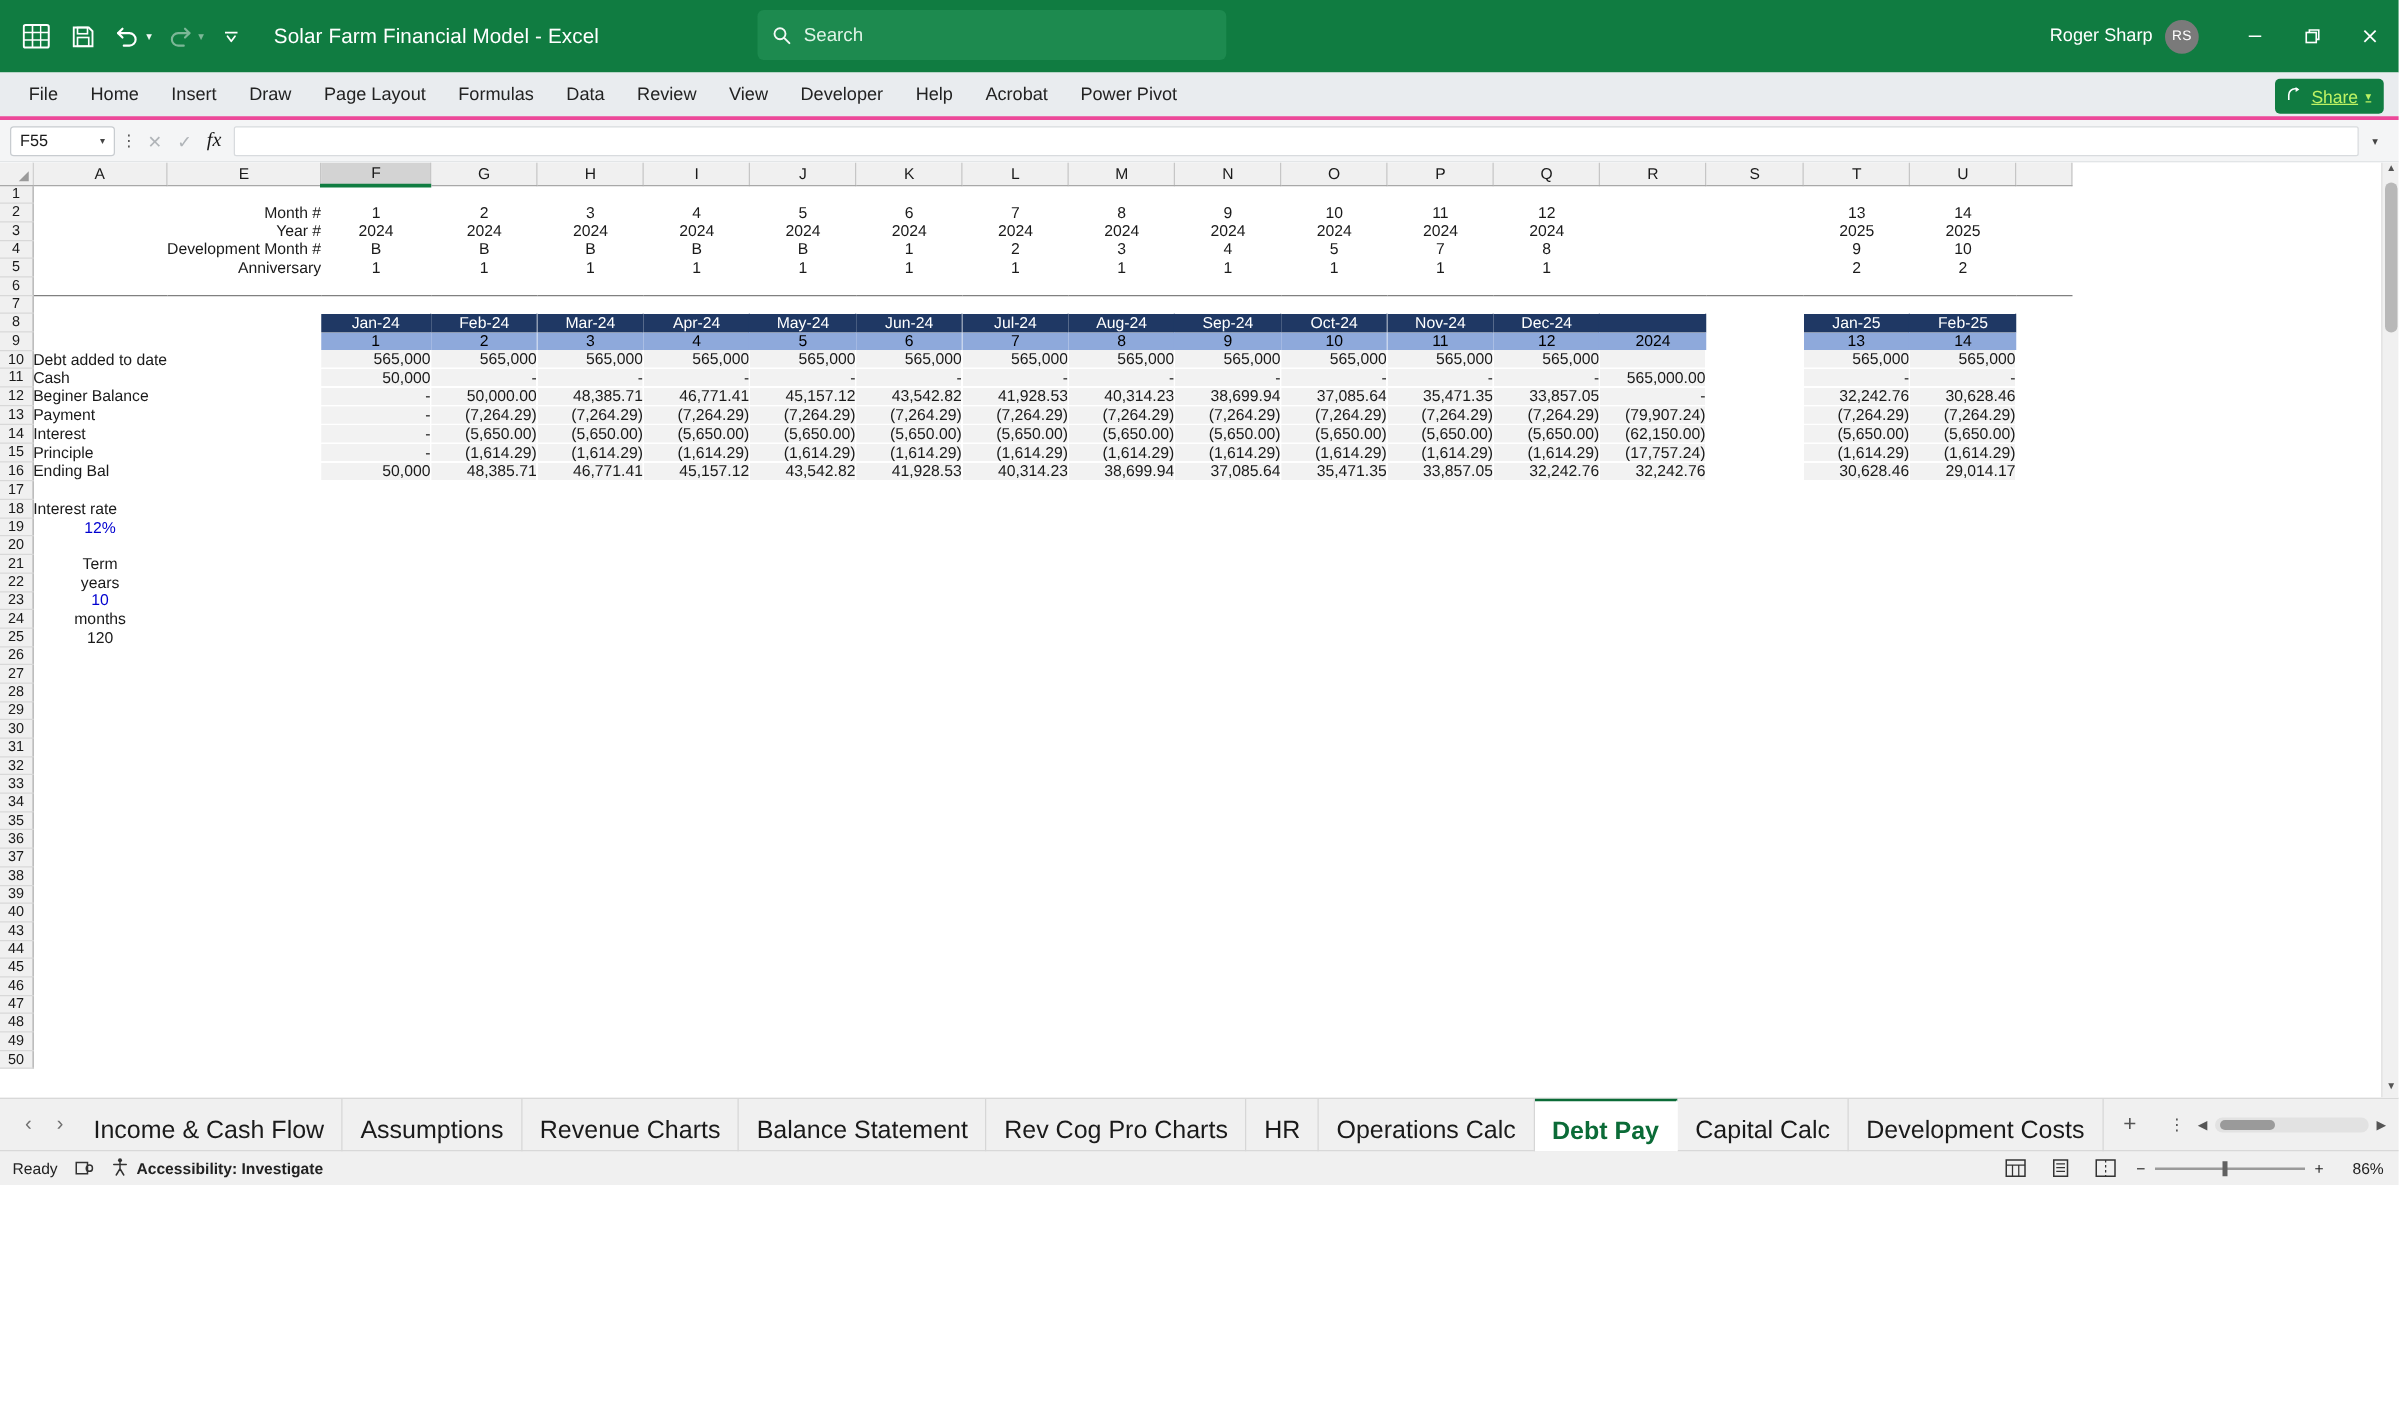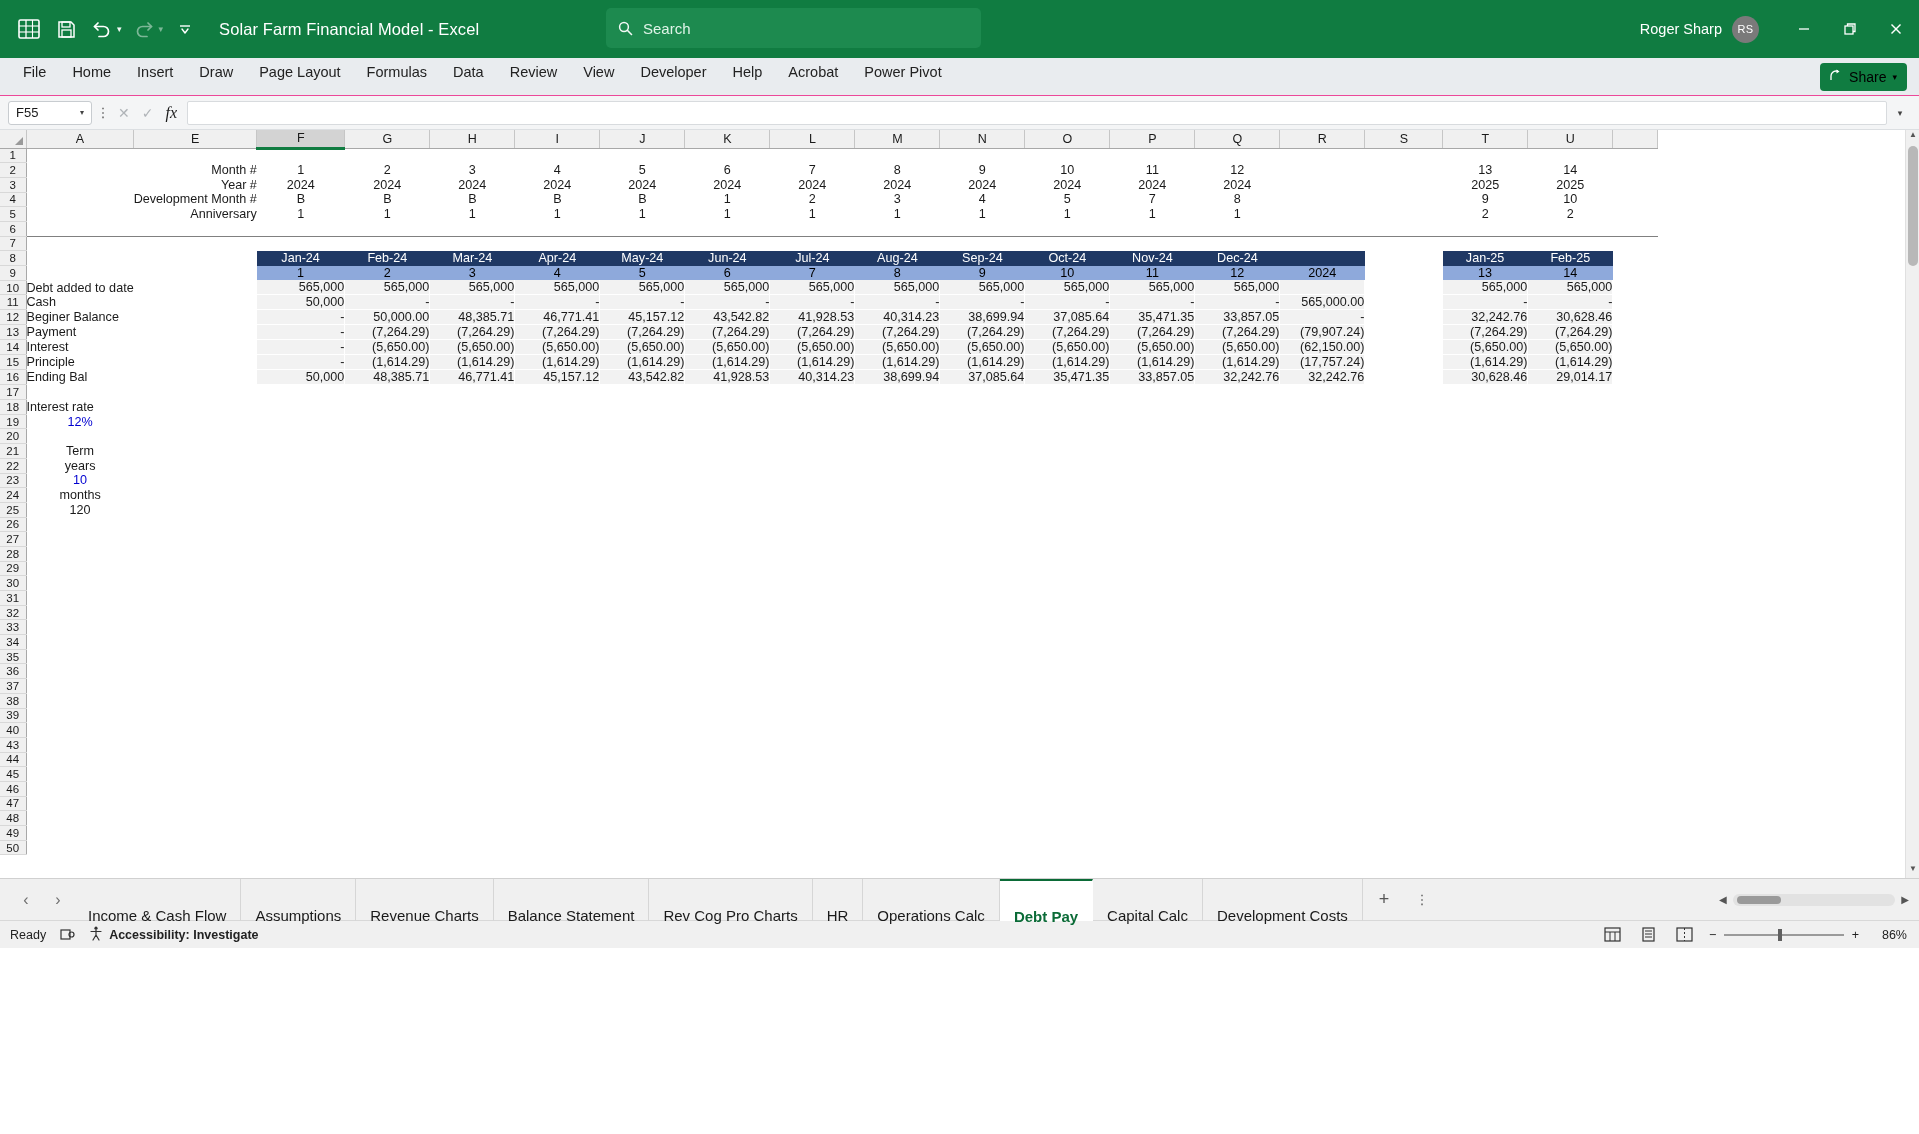--- a/index.html
+++ b/index.html
@@ -51,33 +51,33 @@
   }
   .wbtn {
     width: 46px; height: 58px; display: flex;
     align-items: center; justify-content: center;
   }
   .wbtn svg { display:block; }
 
   
   .ribbon {
     height: 38px; background: #e9ecef;
-    display: flex; align-items: flex-start; padding-left: 10px;
-    position: relative; border-bottom: 1px solid #ec4899;
+    display: flex; align-items: center; padding-left: 10px;
+    position: relative; border-bottom: 3px solid #ec4899;
   }
   .rtab {
     padding: 0 13px; height: 28px; line-height: 28px;
     font-size: 14.5px; color: #222; border-radius: 4px;
     white-space: nowrap;
   }
   .share-btn {
     position: absolute; right: 12px; top: 5px;
-    height: 28px; background: #107C41; color: #000000;
+    height: 28px; background: #107C41; color: #bef264;
     border-radius: 4px; display: flex; align-items: center;
-    padding: 0 10px; font-size: 14px; gap: 6px;
+    padding: 0 10px; font-size: 14px; gap: 6px; text-decoration: underline;
   }
   .share-btn .sc { font-size: 9px; }
 
   
   .fbar {
     height: 34px; background: #f4f5f6;
     display: flex; align-items: center; padding: 0 6px 0 8px;
     border-bottom: 1px solid #dcdfe2;
   }
   .namebox {
@@ -148,22 +148,22 @@
     border-right: 1px solid #ffffff; border-bottom: 1px solid #ffffff;
   }
 
   
   .tabbar {
     height: 42px; background: #f0f0f0; display:flex; align-items:center;
     border-top: 1px solid #d0d0d0; padding-left: 10px;
   }
   .navarrow { width: 32px; text-align:center; color:#707070; font-size: 16px; }
   .stab {
-    padding: 16px 14px; height: 42px; line-height: 42px;
-    font-size: 15px; color: #1a1a1a; white-space: nowrap;
+    padding: 4px 14px; height: 42px; line-height: 42px;
+    font-size: 20px; color: #1a1a1a; white-space: nowrap;
     border-right: 1px solid #d6d6d6;
   }
   .stab.active {
     background: #fff; font-weight: bold; color: #0b6b37;
     border-top: 2px solid #0b6b37; line-height: 40px;
     border-right: 1px solid #fff;
     text-align: center;
   }
   .plus { padding: 0 16px; font-size: 18px; color:#555; }
   .tb-vd { padding: 0 10px; color:#555; }

